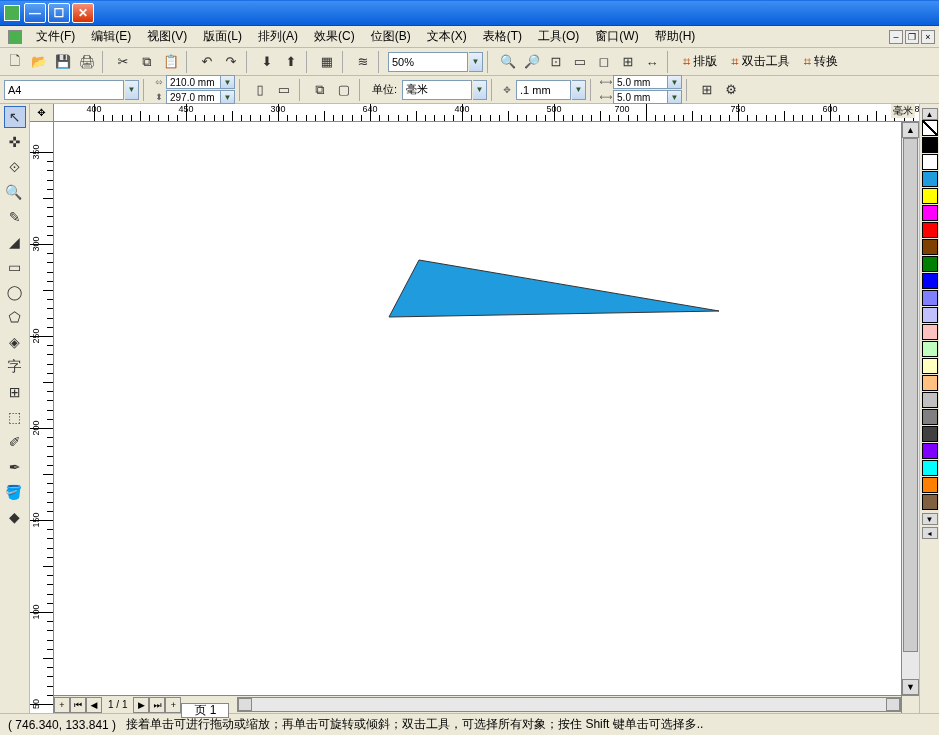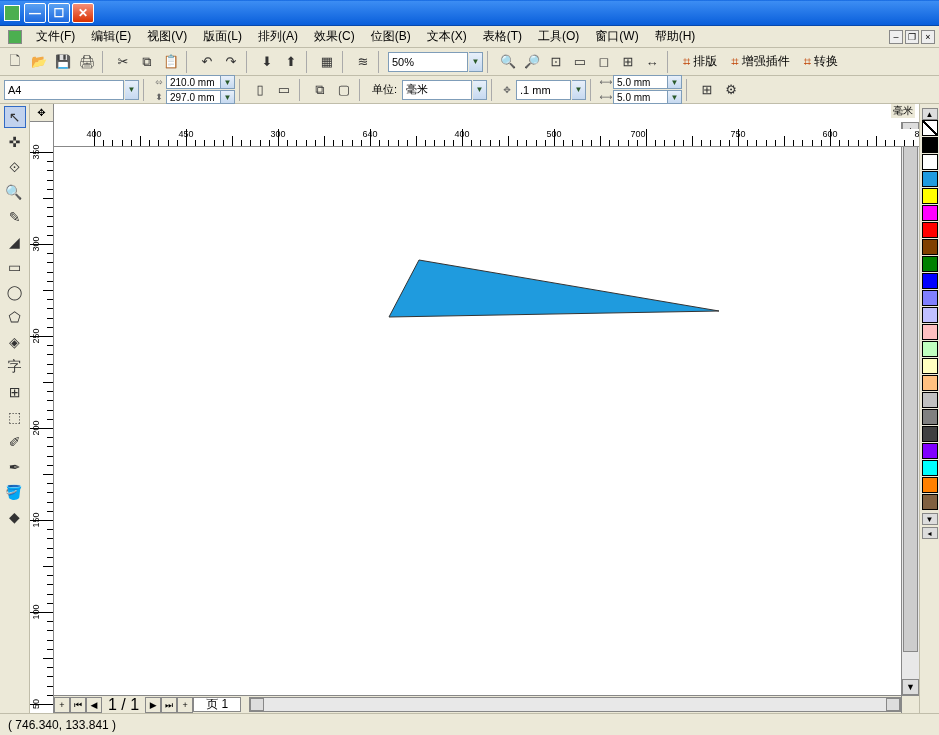--- a/index.html
+++ b/index.html
@@ -39,40 +39,40 @@
 .tool-text-btn .ico{font-size:13px;color:#c04000;}
 
 
 .workspace { flex:1; display:flex; min-height:0;}
 .toolbox { width:30px; background:#ece9d8; border-right:1px solid #c0bdaa; display:flex; flex-direction:column; align-items:center; padding-top:2px; gap:3px;}
 .toolbox .tool { width:22px; height:22px; display:flex; align-items:center; justify-content:center; font-size:14px; color:#333; border:1px solid transparent;}
 .toolbox .tool.active{border:1px solid #316ac5; background:#c1d2ee;}
 
 .canvas-area{flex:1;display:flex;flex-direction:column;background:#fff;position:relative;}
 .ruler-corner{width:24px;height:18px;background:#ece9d8;border-right:1px solid #888;border-bottom:1px solid #888;position:absolute;left:0;top:0;z-index:3;display:flex;align-items:center;justify-content:center;font-size:10px;}
-.ruler-h{height:18px;background:#fff;border-bottom:1px solid #888;position:absolute;left:24px;right:0;top:0;z-index:2;overflow:hidden;margin-top:25px;}
+.ruler-h{height:18px;background:#fff;border-bottom:1px solid #888;position:absolute;left:24px;right:0;top:0;z-index:2;overflow:hidden;}
 .ruler-h .ticks{position:relative;height:100%;}
 .ruler-h .tick{position:absolute;bottom:0;border-left:1px solid #000;height:6px;}
 .ruler-h .tick.major{height:18px;}
 .ruler-h .tick.mid{height:10px;}
 .ruler-h .ticklabel{position:absolute;top:0;font-size:9px;transform:translateX(-50%);}
 .ruler-unit{position:absolute;right:4px;top:0;font-size:10px;background:#ece9d8;padding:0 2px;z-index:4;}
 .ruler-v{width:24px;background:#fff;border-right:1px solid #888;position:absolute;left:0;top:18px;bottom:0;z-index:2;overflow:hidden;}
 .ruler-v .tick{position:absolute;right:0;border-top:1px solid #000;width:6px;}
 .ruler-v .tick.major{width:24px;}
 .ruler-v .tick.mid{width:10px;}
 .ruler-v .ticklabel{position:absolute;left:1px;font-size:9px;writing-mode:vertical-rl;transform:translateY(-50%) rotate(180deg);}
 
 .canvas-viewport{position:absolute;left:24px;top:18px;right:0;bottom:18px;background:#fff;overflow:hidden;}
 .triangle{position:absolute;}
 
 .hscroll-zone{position:absolute;left:24px;right:18px;bottom:0;height:18px;display:flex;background:#ece9d8;border-top:1px solid #888;}
 .nav-btn{width:16px;height:16px;border:1px solid #888;background:#ece9d8;display:flex;align-items:center;justify-content:center;font-size:9px;margin-top:1px;}
-.page-label{padding:0 6px;display:flex;align-items:center;font-size:16px;}
-.page-tab{border:1px solid #888;background:#fff;padding:0 12px;display:flex;align-items:center;font-size:11px;margin-top:1px;height:15px;}
+.page-label{padding:0 6px;display:flex;align-items:center;font-size:10px;}
+.page-tab{border:1px solid #888;background:#fff;padding:0 12px;display:flex;align-items:center;font-size:11px;margin-top:7px;height:15px;}
 .hscrollbar{flex:1;margin-left:8px;background:#e8e8e8;border:1px solid #888;position:relative;margin-top:1px;height:15px;}
 .hscrollbar::before,.hscrollbar::after{content:"";position:absolute;top:0;width:14px;height:100%;background:#ddd;border:1px solid #888;box-sizing:border-box;}
 .hscrollbar::before{left:0;}.hscrollbar::after{right:0;}
 
 .vscroll{position:absolute;right:0;top:18px;bottom:18px;width:18px;background:#e8e8e8;border-left:1px solid #888;}
 .vscroll .btn{height:16px;background:#ddd;border:1px solid #888;display:flex;align-items:center;justify-content:center;font-size:9px;}
 .vscroll .track{position:absolute;top:16px;bottom:16px;left:0;right:0;}
 .vscroll .thumb{position:absolute;left:1px;right:1px;top:0;height:95%;background:#cdcdcd;border:1px solid #888;}
 .vscroll .btn.down{position:absolute;bottom:0;left:0;right:0;}
 
@@ -153,21 +153,21 @@
   <div class="tbtn">◻</div>
   <div class="tbtn">⊞</div>
   <div class="tbtn">↔</div>
   <div class="tsep"></div>
   <div class="tool-text-btn">
       <span class="ico">⌗</span>
       <span>排版</span>
     </div>
   <div class="tool-text-btn">
       <span class="ico">⌗</span>
-      <span>增强插件</span>
+      <span>双击工具</span>
     </div>
   <div class="tool-text-btn">
       <span class="ico">⌗</span>
       <span>转换</span>
     </div>
 </div>
 
 <div class="toolbar">
   <div class="propgroup">
     <input class="tinput" style="width: 120px;" value="A4">
@@ -307,21 +307,21 @@
           <div class="tick major" style="left: 500px;"></div>
           <div class="tick" style="left: 509.2px;"></div>
           <div class="tick" style="left: 518.4px;"></div>
           <div class="tick" style="left: 527.6px;"></div>
           <div class="tick" style="left: 536.8px;"></div>
           <div class="tick mid" style="left: 546px;"></div>
           <div class="tick" style="left: 555.2px;"></div>
           <div class="tick" style="left: 564.4px;"></div>
           <div class="tick" style="left: 573.6px;"></div>
           <div class="tick" style="left: 582.8px;"></div>
-          <div class="ticklabel" style="left: 584px;">700</div>
+          <div class="ticklabel" style="left: 568px;">700</div>
           <div class="tick major" style="left: 592px;"></div>
           <div class="tick" style="left: 601.2px;"></div>
           <div class="tick" style="left: 610.4px;"></div>
           <div class="tick" style="left: 619.6px;"></div>
           <div class="tick" style="left: 628.8px;"></div>
           <div class="tick mid" style="left: 638px;"></div>
           <div class="tick" style="left: 647.2px;"></div>
           <div class="tick" style="left: 656.4px;"></div>
           <div class="tick" style="left: 665.6px;"></div>
           <div class="tick" style="left: 674.8px;"></div>
@@ -481,13 +481,14 @@
         <div class="swatch" style="background: rgb(255, 128, 0);"></div>
         <div class="swatch" style="background: rgb(128, 96, 64);"></div>
       </div>
     <div class="pal-btn">▼</div>
     <div class="pal-btn">◂</div>
   </div>
 </div>
 
 <div class="statusbar">
   <span class="cell">( 746.340, 133.841 )</span>
+  <span class="cell">接着单击可进行拖动或缩放；再单击可旋转或倾斜；双击工具，可选择所有对象；按住 Shift 键单击可选择多..</span>
 </div>
 
 </body></html>

